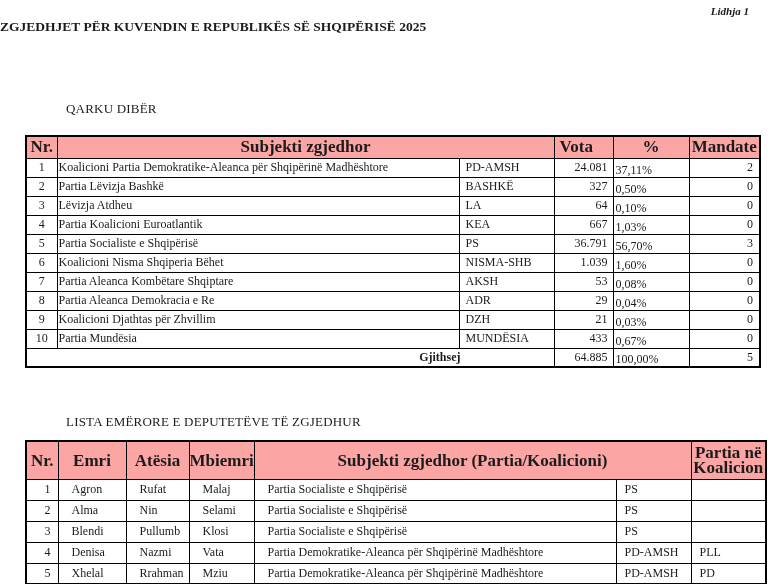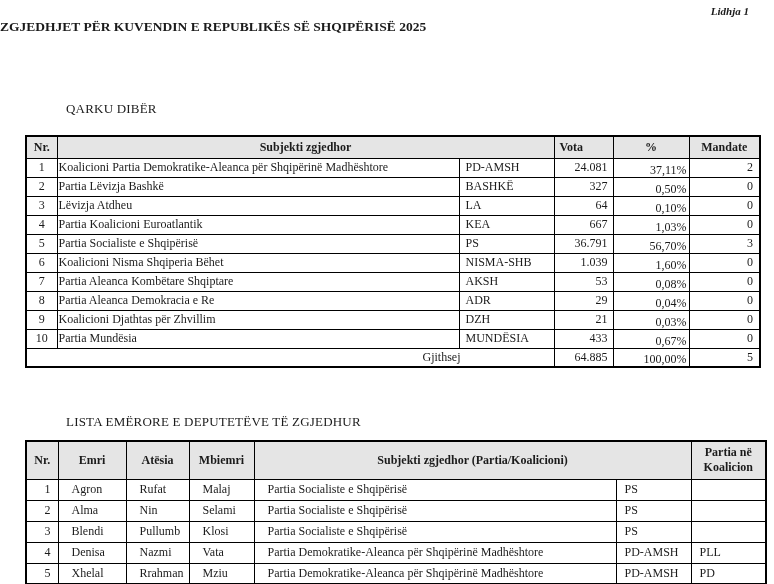--- a/index.html
+++ b/index.html
@@ -20,40 +20,40 @@
   }
   .qarku{ top:101px; }
   .lista{ top:414px; }
 
   table{
     border-collapse:collapse; table-layout:fixed;
     border:2px solid #000; font-size:12px; color:#1b1b1b;
   }
   th,td{ border:1px solid #000; overflow:hidden; white-space:nowrap; }
   th{
-    background:#e5e5e5; font-weight:bold; font-size:12px;
+    background:#fca5a5; font-weight:bold; font-size:17px;
     text-align:center; vertical-align:middle; padding:0 0;
   }
 
   
   .t1-wrap{ position:absolute; left:25px; top:135px; }
   .t1{ width:734px; }
   .t1 col.w-nr{width:31px;} .t1 col.w-name{width:402px;} .t1 col.w-abbr{width:95px;}
   .t1 col.w-votes{width:59px;} .t1 col.w-pct{width:76px;} .t1 col.w-mand{width:71px;}
   .t1 thead tr{ height:22px; }
   .t1 tbody tr, .t1 tfoot tr{ height:19px; }
   .t1 td{ vertical-align:middle; padding:0 2px; line-height:13px; }
   .t1 .c-nr{ text-align:center; }
   .t1 .c-name{ text-align:left; padding-left:1px; }
   .t1 .c-abbr{ text-align:left; padding-left:6px; }
   .t1 .c-votes{ text-align:right; padding-right:5px; }
-  .t1 .c-pct{ text-align:right; vertical-align:bottom; padding-bottom:1px; line-height:12px; }
+  .t1 .c-pct{ text-align:left; vertical-align:bottom; padding-bottom:1px; line-height:12px; }
   .t1 .c-mand{ text-align:right; padding-right:6px; }
   .t1 th.h-votes{ text-align:left; padding-left:5px; }
-  .t1 .total-label{ font-weight:normal; text-align:right; padding-right:93px; }
+  .t1 .total-label{ font-weight:bold; text-align:right; padding-right:93px; }
 
   
   .t2-wrap{ position:absolute; left:25px; top:440px; }
   .t2{ width:740px; }
   .t2 col.w-nr{width:32px;} .t2 col.w-first{width:68px;} .t2 col.w-father{width:63px;}
   .t2 col.w-last{width:65px;} .t2 col.w-subj{width:362px;} .t2 col.w-abbr{width:75px;}
   .t2 col.w-coal{width:75px;}
   .t2 thead tr{ height:38px; }
   .t2 th{ white-space:normal; line-height:15px; }
   .t2 tbody tr{ height:21px; }

